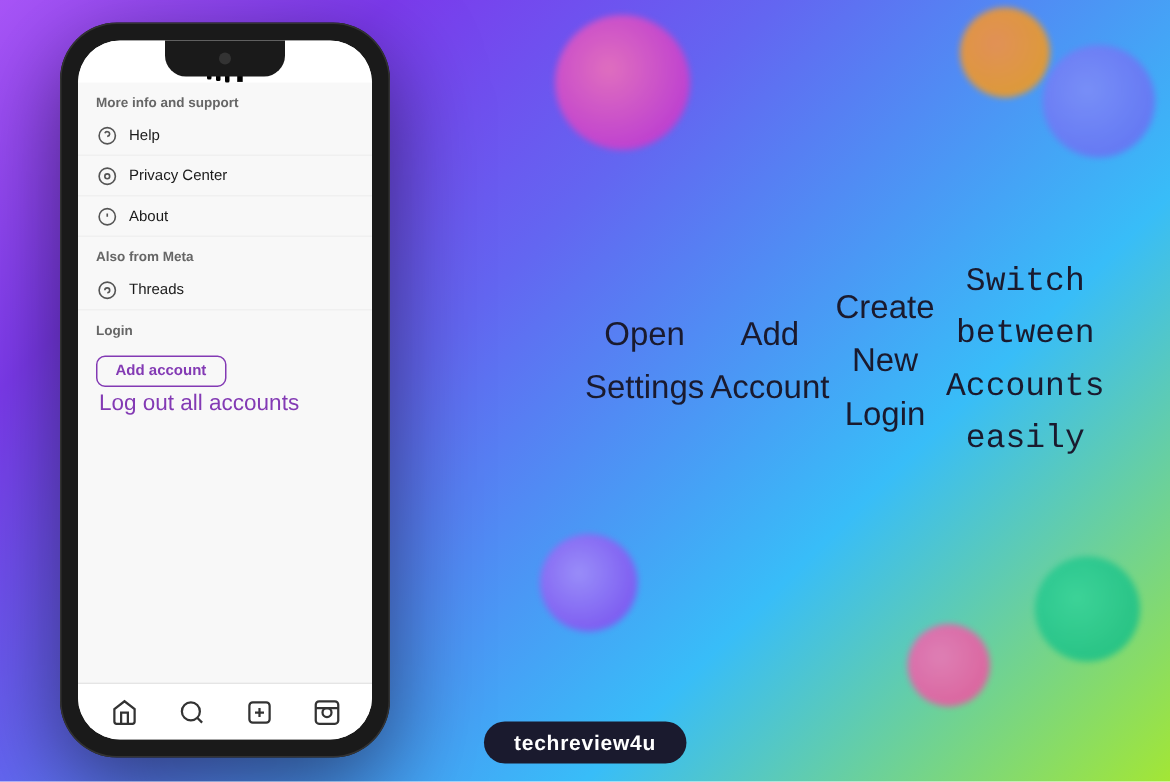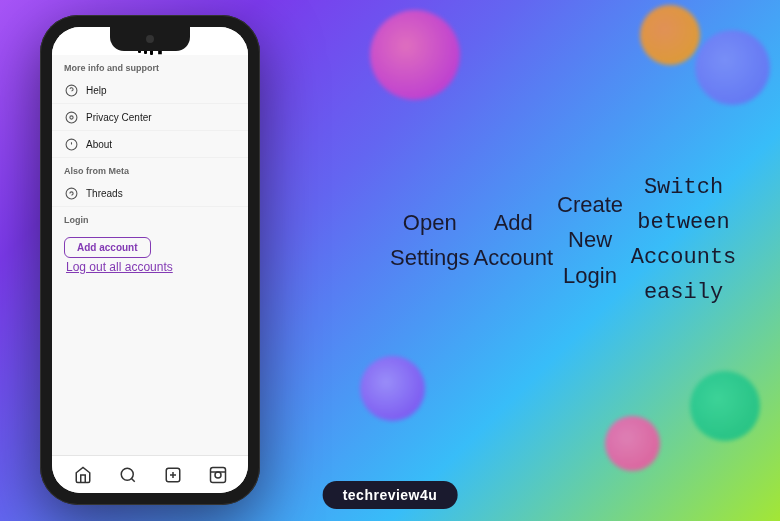--- a/index.html
+++ b/index.html
@@ -172,24 +172,23 @@
       display: block;
       color: #833ab4;
       font-size: 10px;
       padding: 4px 0;
       cursor: pointer;
     }
 
     .logout-all-link {
       display: block;
       color: #833ab4;
-      font-size: 12px;
+      font-size: 15px;
       padding: 2px 2px;
       cursor: pointer;
-      text-decoration: underline;
     }
 
     
     .bottom-nav {
       background: white;
       border-top: 1px solid #e5e5e5;
       height: 38px;
       display: flex;
       align-items: center;
       justify-content: space-around;

